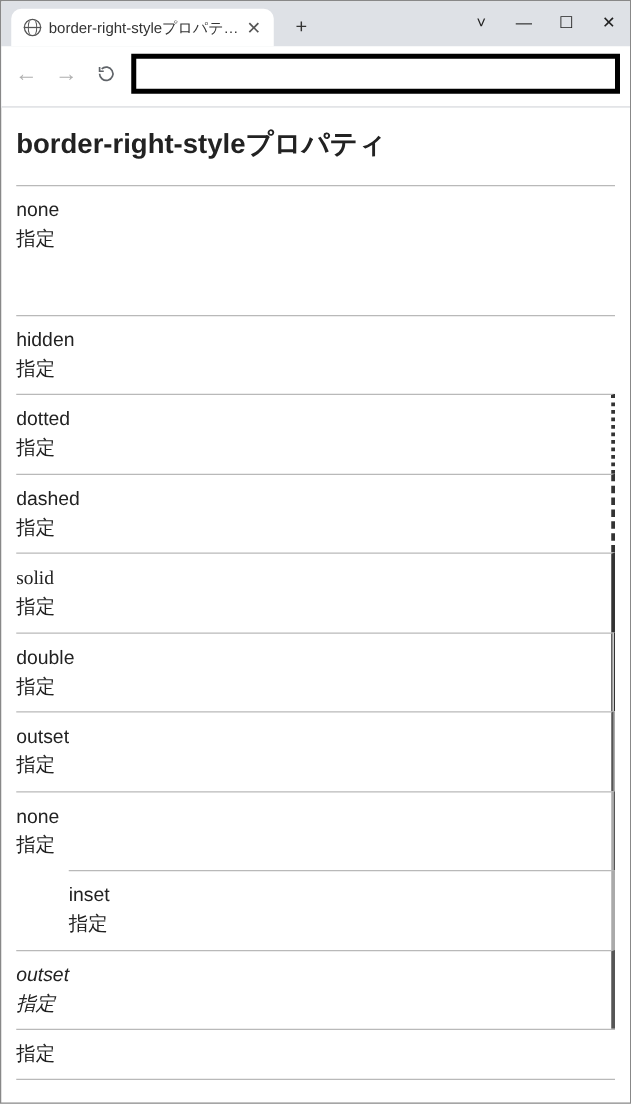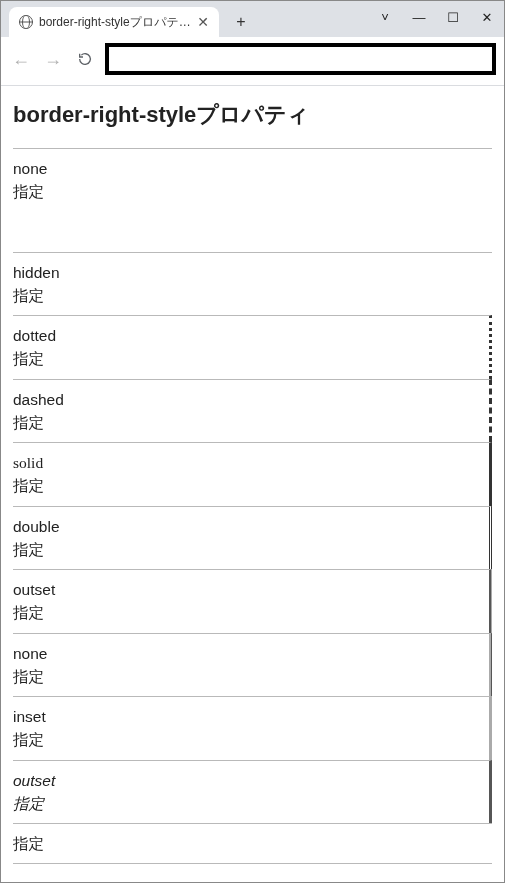--- a/index.html
+++ b/index.html
@@ -55,21 +55,21 @@
     border-right-color: #333;
   }
   .ex-none   { border-right-style: none; }
   .ex-hidden { border-right-style: hidden; margin-top: 40px; }
   .ex-dotted { border-right-style: dotted; }
   .ex-dashed { border-right-style: dashed; }
   .ex-solid  { border-right-style: solid; font-family: Liberation Serif, serif; }
   .ex-double { border-right-style: double; }
   .ex-groove { border-right-style: groove; border-right-color:#aaa; }
   .ex-ridge  { border-right-style: ridge;  border-right-color:#aaa; }
-  .ex-inset  { border-right-style: inset;  border-right-color:#aaa; }
+  .ex-inset  { border-right-style: inset;  border-right-color:#aaa;margin-left:42px; }
   .ex-outset { border-right-style: outset; border-right-color:#aaa;font-style:italic; }
   .ex-plain  { border-right-style: none; }
   .example:last-child { border-bottom: 1px solid #b9b9b9; }
 </style>
 </head>
 <body>
 
 <div class="chrome">
   <div class="titlebar">
     <div class="tab">

